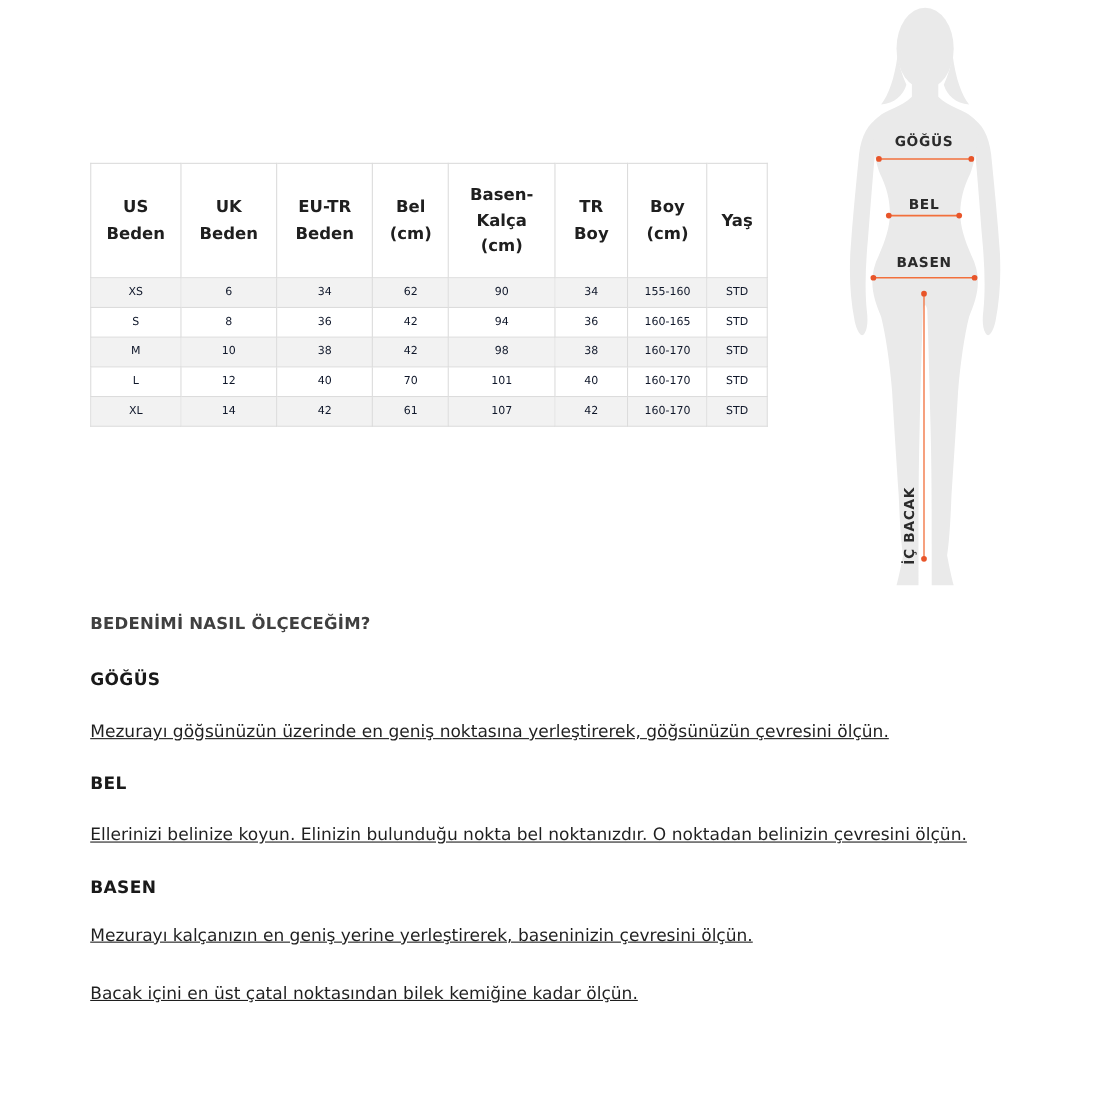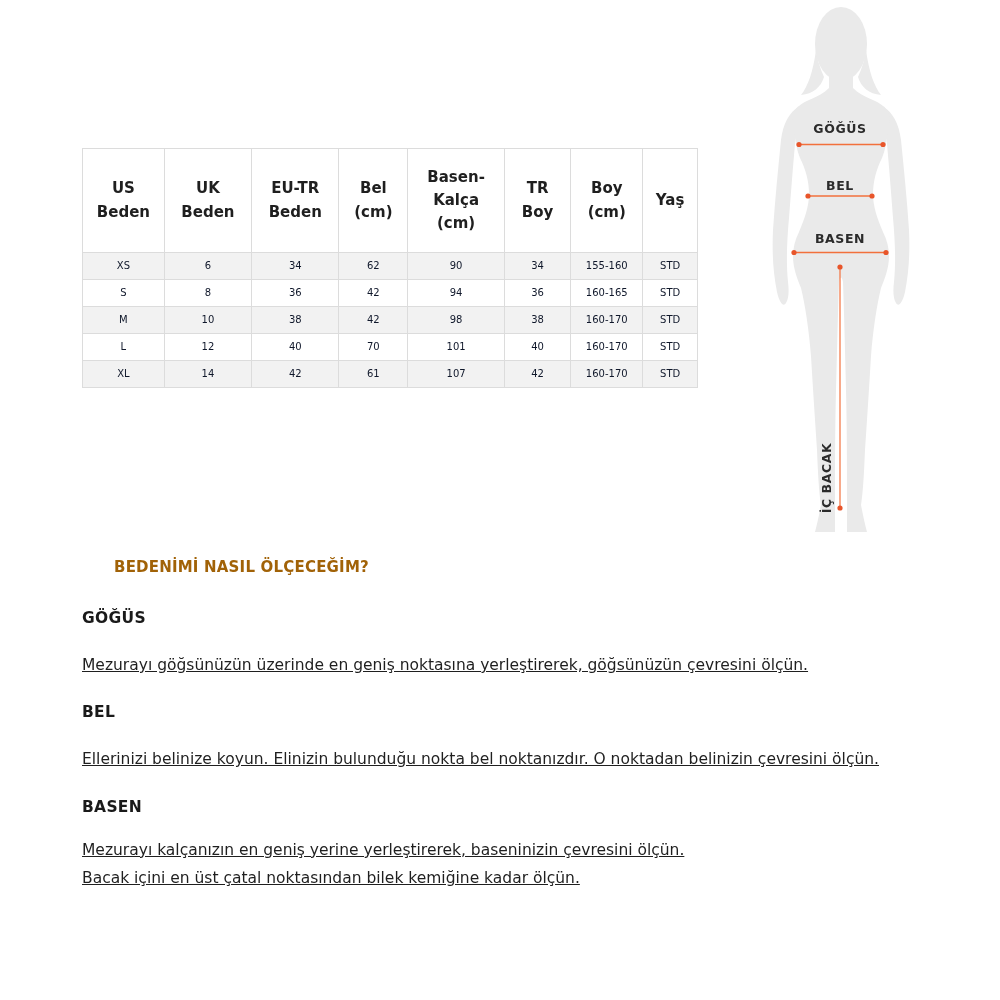--- a/index.html
+++ b/index.html
@@ -178,26 +178,26 @@
       <g class="measure">
         <line x1="85" y1="267" x2="85" y2="508" stroke="#f2703c" stroke-width="1.2"></line>
         <circle cx="85" cy="267" r="2.6" fill="#e8552a"></circle>
         <circle cx="85" cy="508" r="2.6" fill="#e8552a"></circle>
         <text class="measure-label" x="76" y="478" text-anchor="middle" transform="rotate(-90 76 478)">İÇ BACAK</text>
       </g>
     </svg>
   </div>
 
   <div id="guide">
-    <p id="guide-title" style="color: #a16207; margin-left: 32px;">BEDENİMİ NASIL ÖLÇECEĞİM?</p>
+    <p id="guide-title" style="color: #404040;">BEDENİMİ NASIL ÖLÇECEĞİM?</p>
 
     <p class="guide-heading">GÖĞÜS</p>
     <p class="guide-body">Mezurayı göğsünüzün üzerinde en geniş noktasına yerleştirerek, göğsünüzün çevresini ölçün.</p>
 
     <p class="guide-heading">BEL</p>
     <p class="guide-body">Ellerinizi belinize koyun. Elinizin bulunduğu nokta bel noktanızdır. O noktadan belinizin çevresini ölçün.</p>
 
     <p class="guide-heading" style="margin-bottom:23px">BASEN</p>
-    <p class="guide-body" style="margin-bottom:6px">Mezurayı kalçanızın en geniş yerine yerleştirerek, baseninizin çevresini ölçün.</p>
+    <p class="guide-body" style="margin-bottom:31px">Mezurayı kalçanızın en geniş yerine yerleştirerek, baseninizin çevresini ölçün.</p>
 
     <p class="guide-body">Bacak içini en üst çatal noktasından bilek kemiğine kadar ölçün.</p>
   </div>
 </div>
 
 </body></html>

